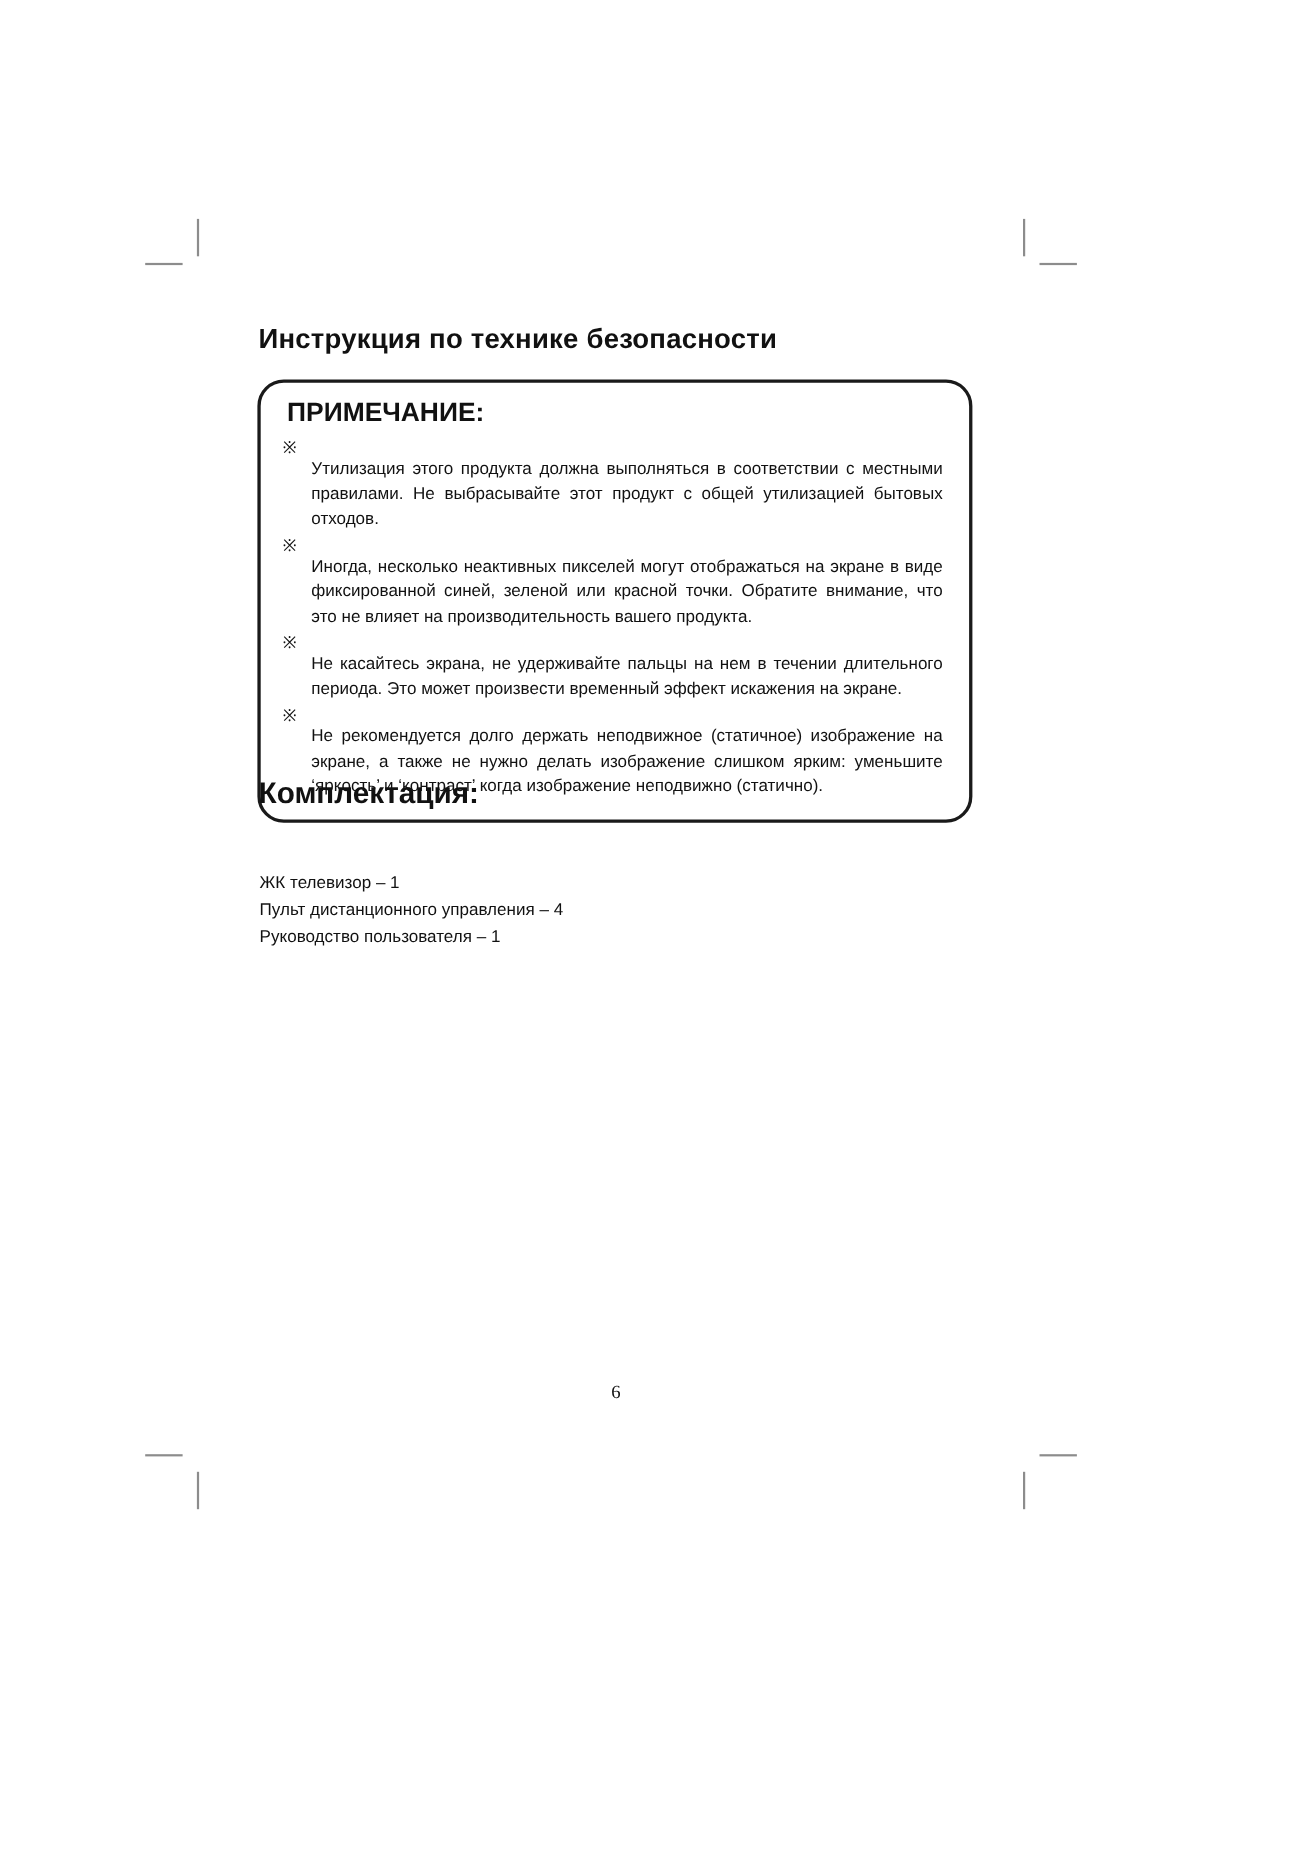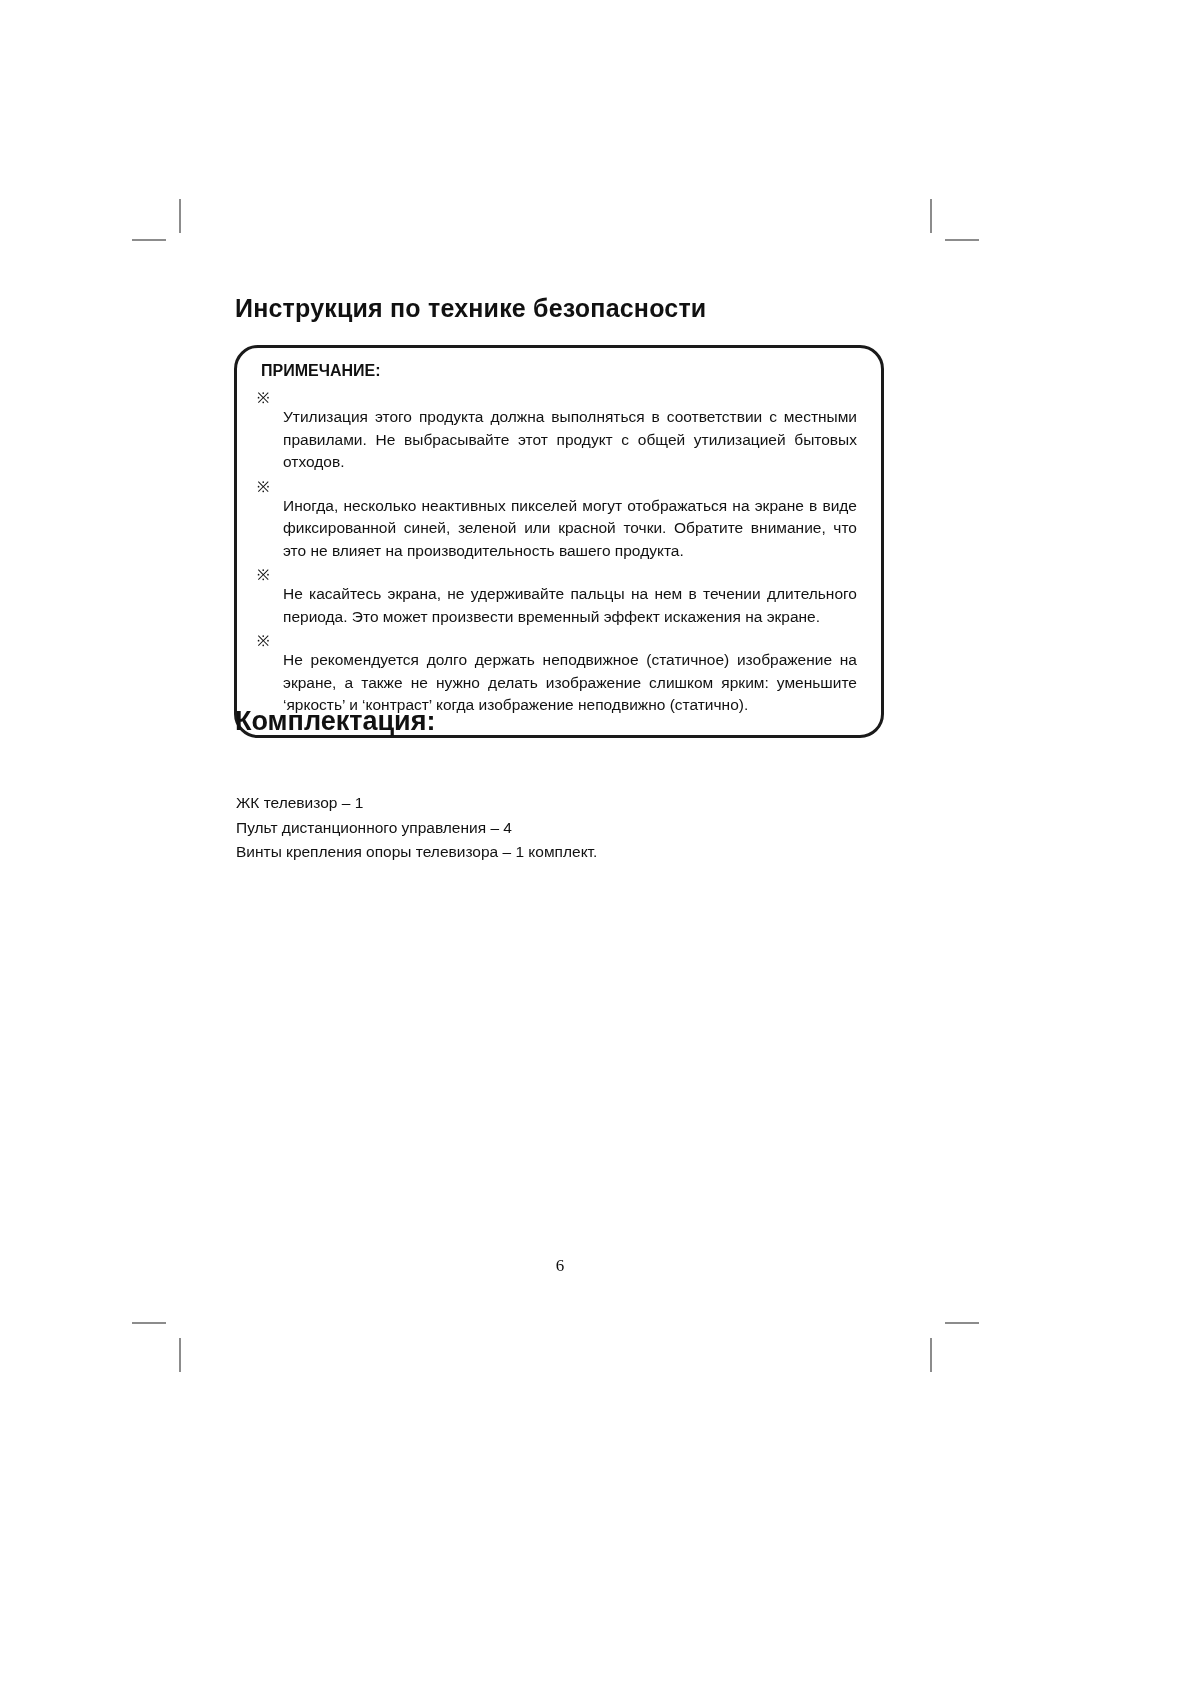--- a/index.html
+++ b/index.html
@@ -38,21 +38,21 @@
     left: 234px;
     top: 345px;
     width: 650px;
     min-height: 272px;
     border: 3px solid #1a1a1a;
     border-radius: 24px;
     padding: 14px 24px 16px 20px;
     background: #ffffff;
   }
   .note-heading {
-    font-size: 16px;
+    font-size: 24px;
     font-weight: bold;
     margin-bottom: 7px;
     margin-left: 4px;
     color: #111;
   }
   .note-item {
     display: flex;
     align-items: flex-start;
     margin-bottom: 2px;
   }
@@ -145,18 +145,18 @@
       <span class="note-bullet">※</span>
       <span class="note-text">Не рекомендуется долго держать неподвижное (статичное) изображение на экране, а также не нужно делать изображение слишком ярким: уменьшите ‘яркость’ и ‘контраст’ когда изображение неподвижно (статично).</span>
     </div>
   </div>
 
   <h2 class="package-heading">Комплектация:</h2>
 
   <ul class="package-list">
     <li class="package-item">ЖК телевизор – 1</li>
     <li class="package-item">Пульт дистанционного управления – 4</li>
-    <li class="package-item">Винты крепления опоры телевизора – 1 комплект.</li>
+    <li class="package-item">Руководство пользователя – 1</li>
   </ul>
 
   <div class="page-number">6</div>
 
 </div>
 
 </body></html>

